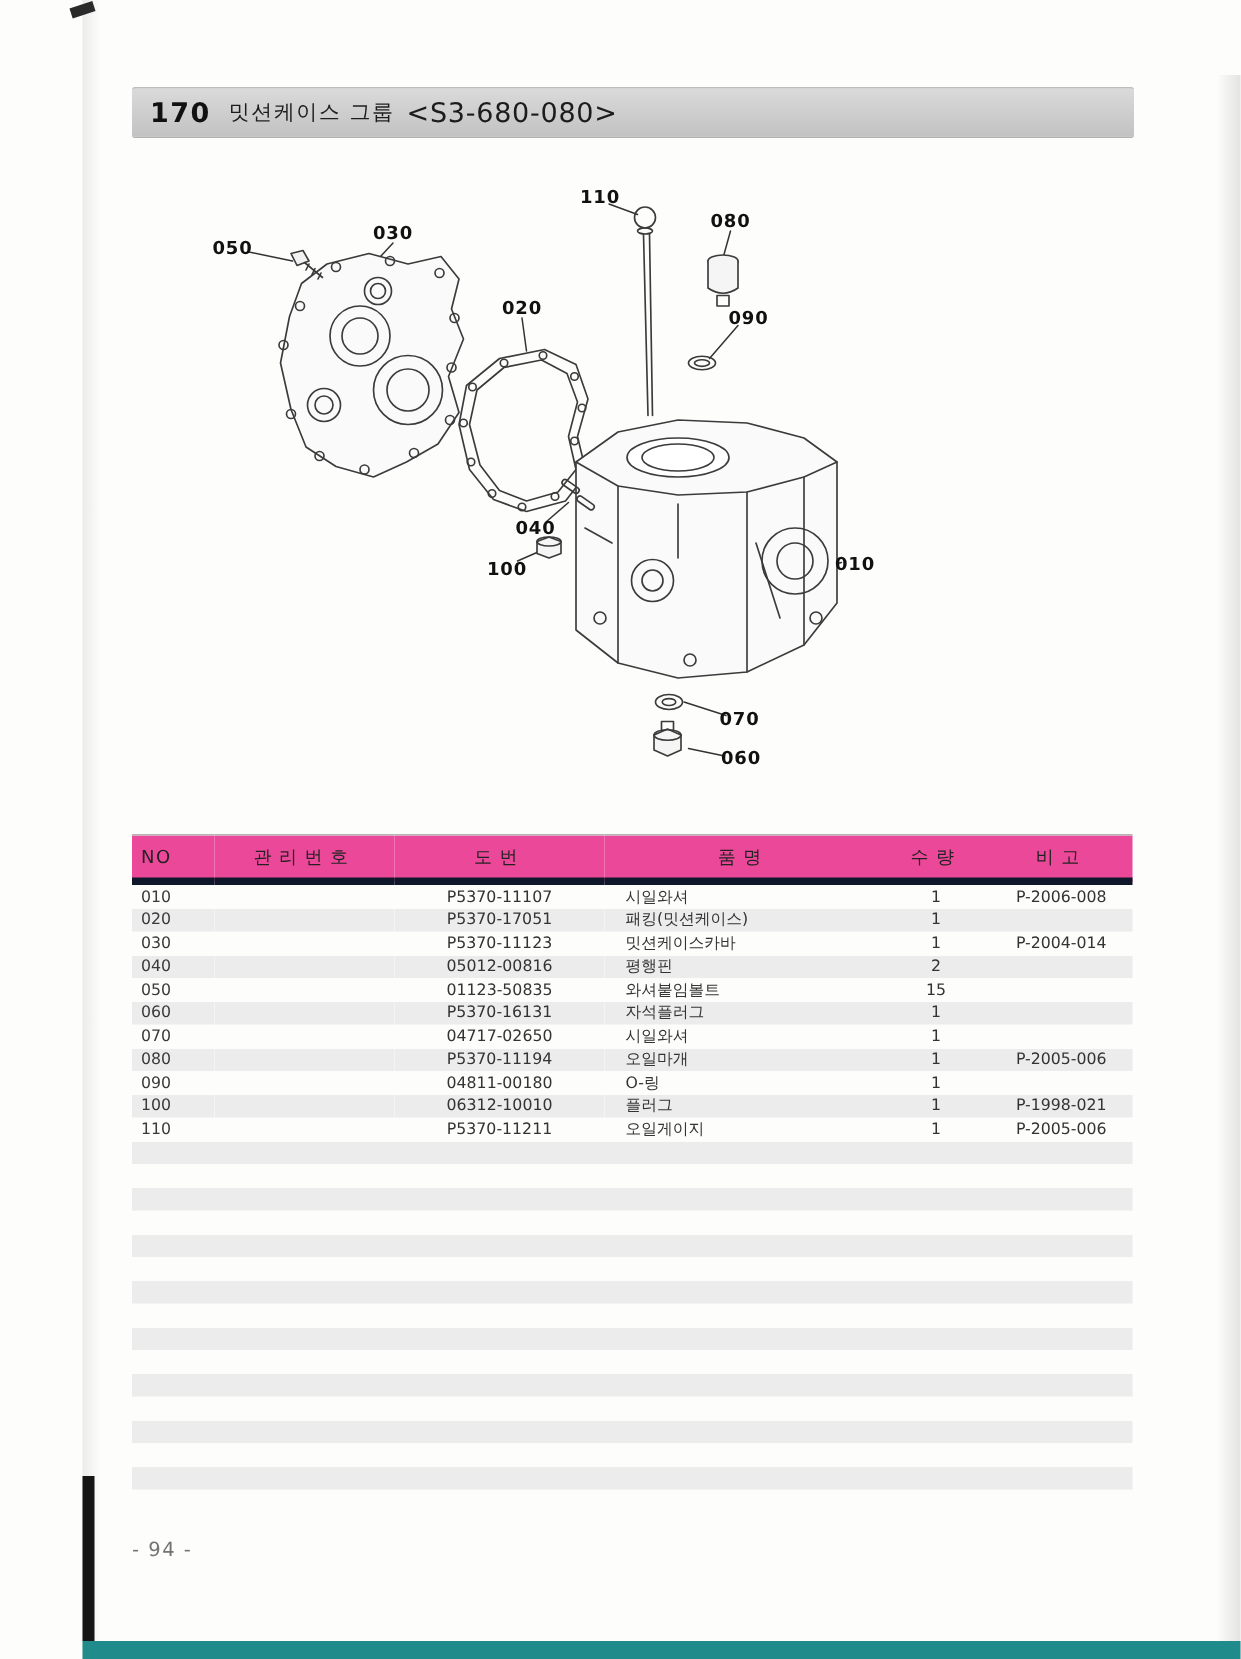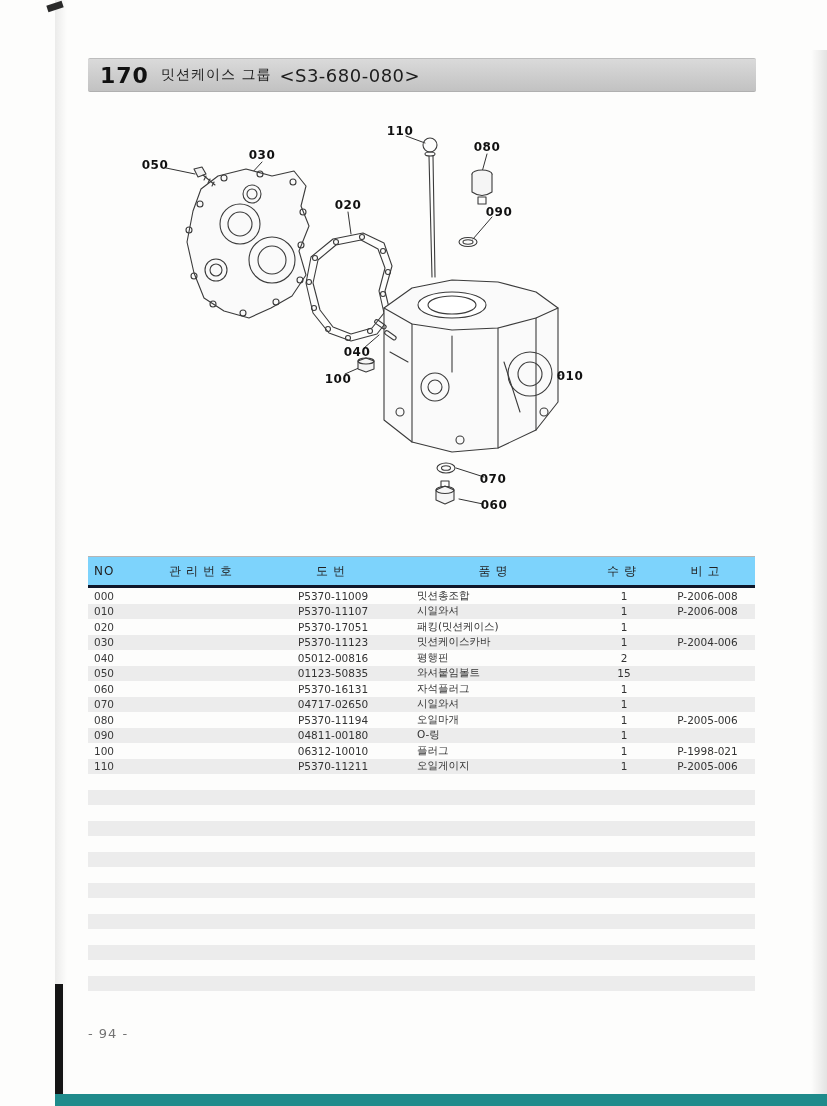--- a/index.html
+++ b/index.html
@@ -17,38 +17,38 @@
   .left-black{position:absolute;left:55px;bottom:12px;width:8px;height:110px;background:#151515;}
   .corner-mark{position:absolute;left:47px;top:3px;width:16px;height:7px;background:#2a2a2a;transform:rotate(-18deg);}
 
   
   .header-bar{
     position:absolute;left:88px;top:58px;width:668px;height:34px;box-sizing:border-box;
     background:linear-gradient(180deg,#dadada,#c2c2c2);
     border-top:1px solid #bdbdbd;border-bottom:1px solid #b0b0b0;border-radius:2px;
     display:flex;align-items:center;padding-left:12px;
   }
-  .header-num{font-size:22px;font-weight:bold;color:#111;letter-spacing:1px;margin-right:12px;}
+  .header-num{font-size:18px;font-weight:bold;color:#111;letter-spacing:1px;margin-right:12px;}
   .header-title{font-size:14px;color:#1c1c1c;letter-spacing:1px;margin-right:8px;}
   .header-code{font-size:18px;color:#1c1c1c;letter-spacing:0.5px;}
 
   
   .diagram{position:absolute;left:100px;top:112px;width:600px;height:430px;}
   .diagram svg{position:absolute;left:0;top:0;}
   .callout{position:absolute;transform:translate(-50%,-50%);
     font-size:12px;font-weight:bold;color:#111;letter-spacing:0.5px;}
 
   
   .parts-table{
     position:absolute;left:88px;top:556px;width:667px;
     border-collapse:collapse;table-layout:fixed;font-size:10.5px;color:#333;
   }
   .parts-table th{
-    background:#7dd3fc;height:26px;font-weight:normal;font-size:12px;color:#222;
-    letter-spacing:5px;text-align:center;border-top:1px solid #b5b5b5;border-bottom:3px solid #0f172a;margin-left:22px;
+    background:#ec4899;height:26px;font-weight:normal;font-size:12px;color:#222;
+    letter-spacing:5px;text-align:center;border-top:1px solid #b5b5b5;border-bottom:5px solid #0f172a;margin-left:22px;
   }
   .parts-table th.th-no{text-align:left;padding-left:6px;letter-spacing:1px;}
   .parts-table td{height:15.5px;padding:0 4px;white-space:nowrap;overflow:hidden;}
   .parts-table tbody tr:nth-child(even){background:#ececec;}
   .td-no{text-align:left;padding-left:6px !important;color:#3a3a3a;}
   .td-mgmt{text-align:center;}
   .td-dwg{text-align:center;}
   .td-name{text-align:left;padding-left:14px !important;}
   .td-qty{text-align:center;}
   .td-remark{text-align:center;}
@@ -210,28 +210,20 @@
       <th class="th-no">NO</th>
       <th>관리번호</th>
       <th>도번</th>
       <th>품명</th>
       <th>수량</th>
       <th>비고</th>
     </tr>
   </thead>
   <tbody>
     <tr>
-      <td class="td-no">000</td>
-      <td class="td-mgmt"></td>
-      <td class="td-dwg">P5370-11009</td>
-      <td class="td-name">밋션총조합</td>
-      <td class="td-qty">1</td>
-      <td class="td-remark">P-2006-008</td>
-    </tr>
-    <tr>
       <td class="td-no">010</td>
       <td class="td-mgmt"></td>
       <td class="td-dwg">P5370-11107</td>
       <td class="td-name">시일와셔</td>
       <td class="td-qty">1</td>
       <td class="td-remark">P-2006-008</td>
     </tr>
     <tr>
       <td class="td-no">020</td>
       <td class="td-mgmt"></td>
@@ -239,21 +231,21 @@
       <td class="td-name">패킹(밋션케이스)</td>
       <td class="td-qty">1</td>
       <td class="td-remark"></td>
     </tr>
     <tr>
       <td class="td-no">030</td>
       <td class="td-mgmt"></td>
       <td class="td-dwg">P5370-11123</td>
       <td class="td-name">밋션케이스카바</td>
       <td class="td-qty">1</td>
-      <td class="td-remark">P-2004-006</td>
+      <td class="td-remark">P-2004-014</td>
     </tr>
     <tr>
       <td class="td-no">040</td>
       <td class="td-mgmt"></td>
       <td class="td-dwg">05012-00816</td>
       <td class="td-name">평행핀</td>
       <td class="td-qty">2</td>
       <td class="td-remark"></td>
     </tr>
     <tr>

